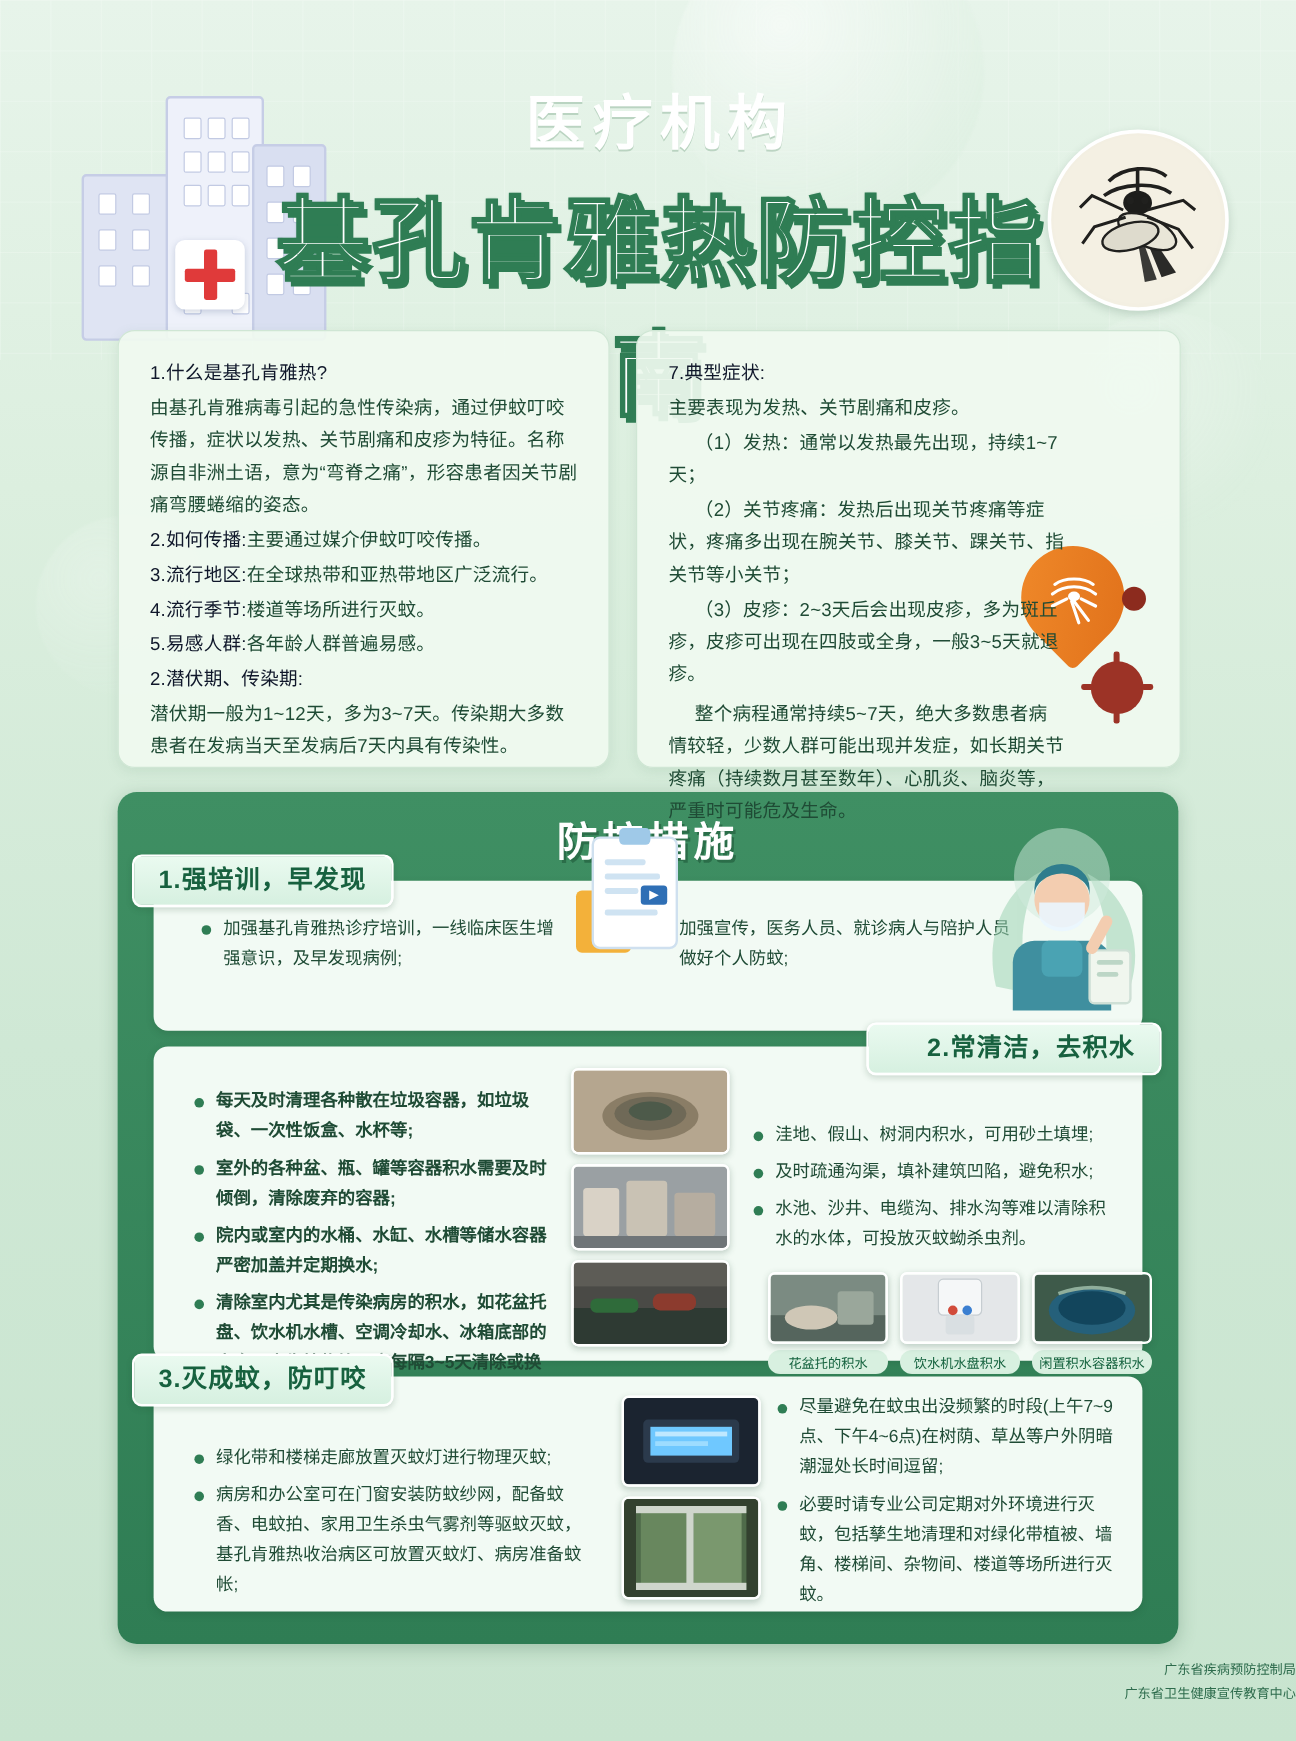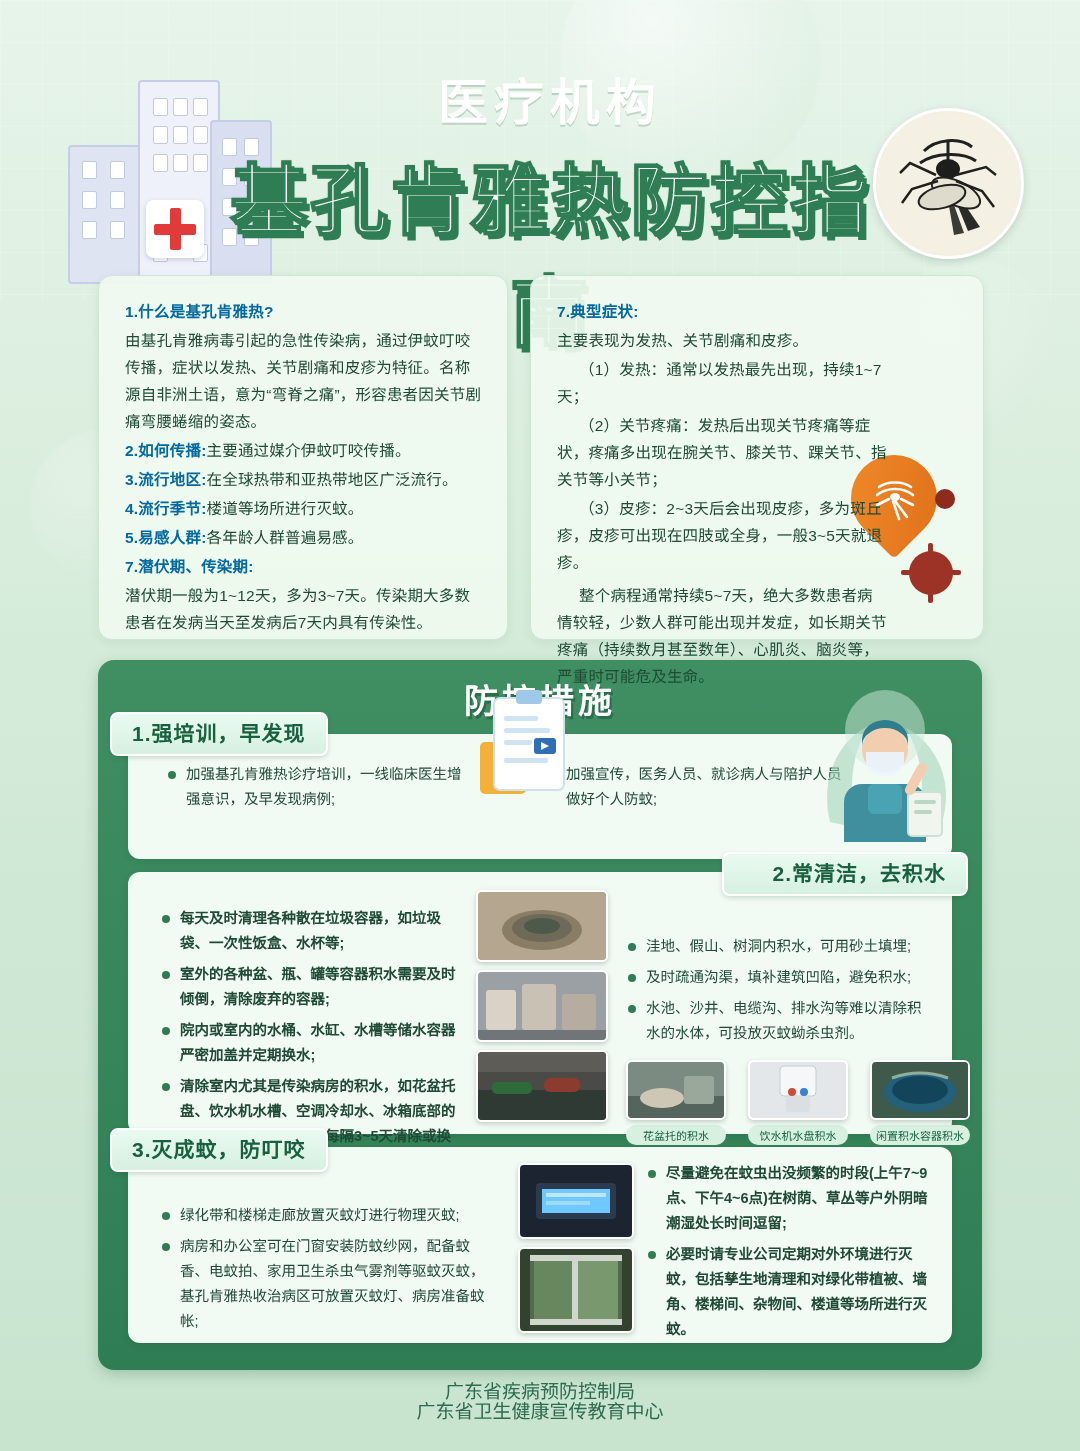--- a/index.html
+++ b/index.html
@@ -67,21 +67,21 @@
     position:absolute;background:rgba(240,250,240,.92);
     border:1px solid #cfe6d4;border-radius:14px;
     box-shadow:0 3px 10px rgba(90,140,110,.12);
   }
   .card.left{left:98px;top:275px;width:408px;height:363px;}
   .card.right{left:530px;top:275px;width:452px;height:363px;}
   .card-inner{padding:22px 24px 16px 26px;}
   .txt{
     color:#1f4b35;font-size:15.5px;line-height:27px;letter-spacing:.2px;
   }
-  .q{font-weight:bold;color:#0369a1;}
+  .q{font-weight:normal;color:#0f172a;}
   .para{margin:0 0 2px 0;}
   .indent{text-indent:22px;}
 
   
   .pin{position:absolute;right:26px;bottom:34px;width:118px;height:150px;}
   .pin-drop{position:absolute;left:12px;top:0;width:86px;height:86px;border-radius:50% 50% 50% 6%;
     transform:rotate(-45deg);background:linear-gradient(145deg,#f08a2a,#e0701a);}
   .virus{position:absolute;border-radius:50%;background:#8c2b1e;}
   .virus.v1{left:96px;top:34px;width:20px;height:20px;}
   .virus.v2{left:70px;top:96px;width:44px;height:44px;background:#9c3326;}
@@ -125,22 +125,22 @@
   .bul li:before{content:"";position:absolute;left:0;top:9px;width:8px;height:8px;border-radius:50%;background:#2f7d54;}
   ul{margin:0;padding:0;}
 
   .photo{border-radius:6px;border:2px solid #ffffff;box-shadow:0 2px 5px rgba(40,80,60,.25);overflow:hidden;position:relative;}
   .cap{
     display:block;text-align:center;font-size:11px;color:#14623e;
     background:#d8f0e0;border-radius:10px;padding:2px 6px;margin-top:5px;white-space:nowrap;
   }
 
   .footer{
-    position:absolute;left:0;top:1382px;width:1080px;text-align:center;
-    color:#2d6b4c;font-size:19px;line-height:20px;
+    position:absolute;left:0;top:1382px;width:1080px;text-align:right;
+    color:#2d6b4c;font-size:11px;line-height:20px;
   }
 </style>
 </head>
 <body>
 
 <div class="poster">
   <div class="grid-tex"></div>
   <div class="blob b1"></div>
   <div class="blob b2"></div>
   <div class="blob b3"></div>
@@ -218,21 +218,21 @@
   </div>
 
   <div class="card left">
     <div class="card-inner txt">
       <p class="para"><span class="q">1.什么是基孔肯雅热?</span></p>
       <p class="para"><span>由基孔肯雅病毒引起的急性传染病，通过伊蚊叮咬传播，症状以发热、关节剧痛和皮疹为特征。名称源自非洲土语，意为“弯脊之痛”，形容患者因关节剧痛弯腰蜷缩的姿态。</span></p>
       <p class="para"><span class="q">2.如何传播:</span><span>主要通过媒介伊蚊叮咬传播。</span></p>
       <p class="para"><span class="q">3.流行地区:</span><span>在全球热带和亚热带地区广泛流行。</span></p>
       <p class="para"><span class="q">4.流行季节:</span><span>楼道等场所进行灭蚊。</span></p>
       <p class="para"><span class="q">5.易感人群:</span><span>各年龄人群普遍易感。</span></p>
-      <p class="para"><span class="q">7.潜伏期、传染期:</span></p>
+      <p class="para"><span class="q">2.潜伏期、传染期:</span></p>
       <p class="para"><span>潜伏期一般为1~12天，多为3~7天。传染期大多数患者在发病当天至发病后7天内具有传染性。</span></p>
     </div>
   </div>
 
   <div class="card right">
     <div class="card-inner txt" style="position:relative;z-index:2;width:330px;">
       <p class="para"><span class="q">7.典型症状:</span></p>
       <p class="para"><span>主要表现为发热、关节剧痛和皮疹。</span></p>
       <p class="para indent">（1）发热：通常以发热最先出现，持续1~7天；</p>
       <p class="para indent">（2）关节疼痛：发热后出现关节疼痛等症状，疼痛多出现在腕关节、膝关节、踝关节、指关节等小关节；</p>
@@ -352,21 +352,21 @@
       </div>
 
       <div style="position:absolute;left:500px;top:62px;width:300px;" class="bul">
         <ul>
           <li>洼地、假山、树洞内积水，可用砂土填埋;</li>
           <li>及时疏通沟渠，填补建筑凹陷，避免积水;</li>
           <li>水池、沙井、电缆沟、排水沟等难以清除积水的水体，可投放灭蚊蚴杀虫剂。</li>
         </ul>
       </div>
 
-      <div style="position:absolute;left:498px;top:188px;display:flex;gap:22px;align-items:center;">
+      <div style="position:absolute;left:512px;top:188px;display:flex;gap:10px;align-items:center;">
         <div>
           <div class="photo" style="width:96px;height:56px;">
             <svg width="96" height="56" viewBox="0 0 96 56" aria-hidden="true">
               <rect width="96" height="56" fill="#7b8b82"></rect>
               <rect x="0" y="34" width="96" height="22" fill="#55655d"></rect>
               <ellipse cx="34" cy="36" rx="22" ry="10" fill="#cfc7b6"></ellipse>
               <rect x="56" y="14" width="30" height="28" rx="3" fill="#9aa79b"></rect>
             </svg>
           </div>
           <span class="cap">花盆托的积水</span>
@@ -421,21 +421,21 @@
             <rect x="10" y="6" width="92" height="70" fill="#4f6b4a"></rect>
             <rect x="14" y="10" width="40" height="62" fill="#6e8f63" opacity=".8"></rect>
             <rect x="58" y="10" width="40" height="62" fill="#85a477" opacity=".8"></rect>
             <rect x="52" y="6" width="6" height="70" fill="#cfd6cc"></rect>
             <rect x="10" y="6" width="92" height="6" fill="#cfd6cc"></rect>
             <rect x="10" y="70" width="92" height="6" fill="#cfd6cc"></rect>
           </svg>
         </div>
       </div>
 
-      <div style="position:absolute;left:520px;top:14px;width:285px;font-weight:bold;" class="bul">
+      <div style="position:absolute;left:520px;top:14px;width:285px;" class="bul">
         <ul>
           <li>尽量避免在蚊虫出没频繁的时段(上午7~9点、下午4~6点)在树荫、草丛等户外阴暗潮湿处长时间逗留;</li>
           <li>必要时请专业公司定期对外环境进行灭蚊，包括孳生地清理和对绿化带植被、墙角、楼梯间、杂物间、楼道等场所进行灭蚊。</li>
         </ul>
       </div>
     </div>
 
     <div class="tag t1">1.强培训，早发现</div>
     <div class="tag t2">2.常清洁，去积水</div>
     <div class="tag t3">3.灭成蚊，防叮咬</div>

